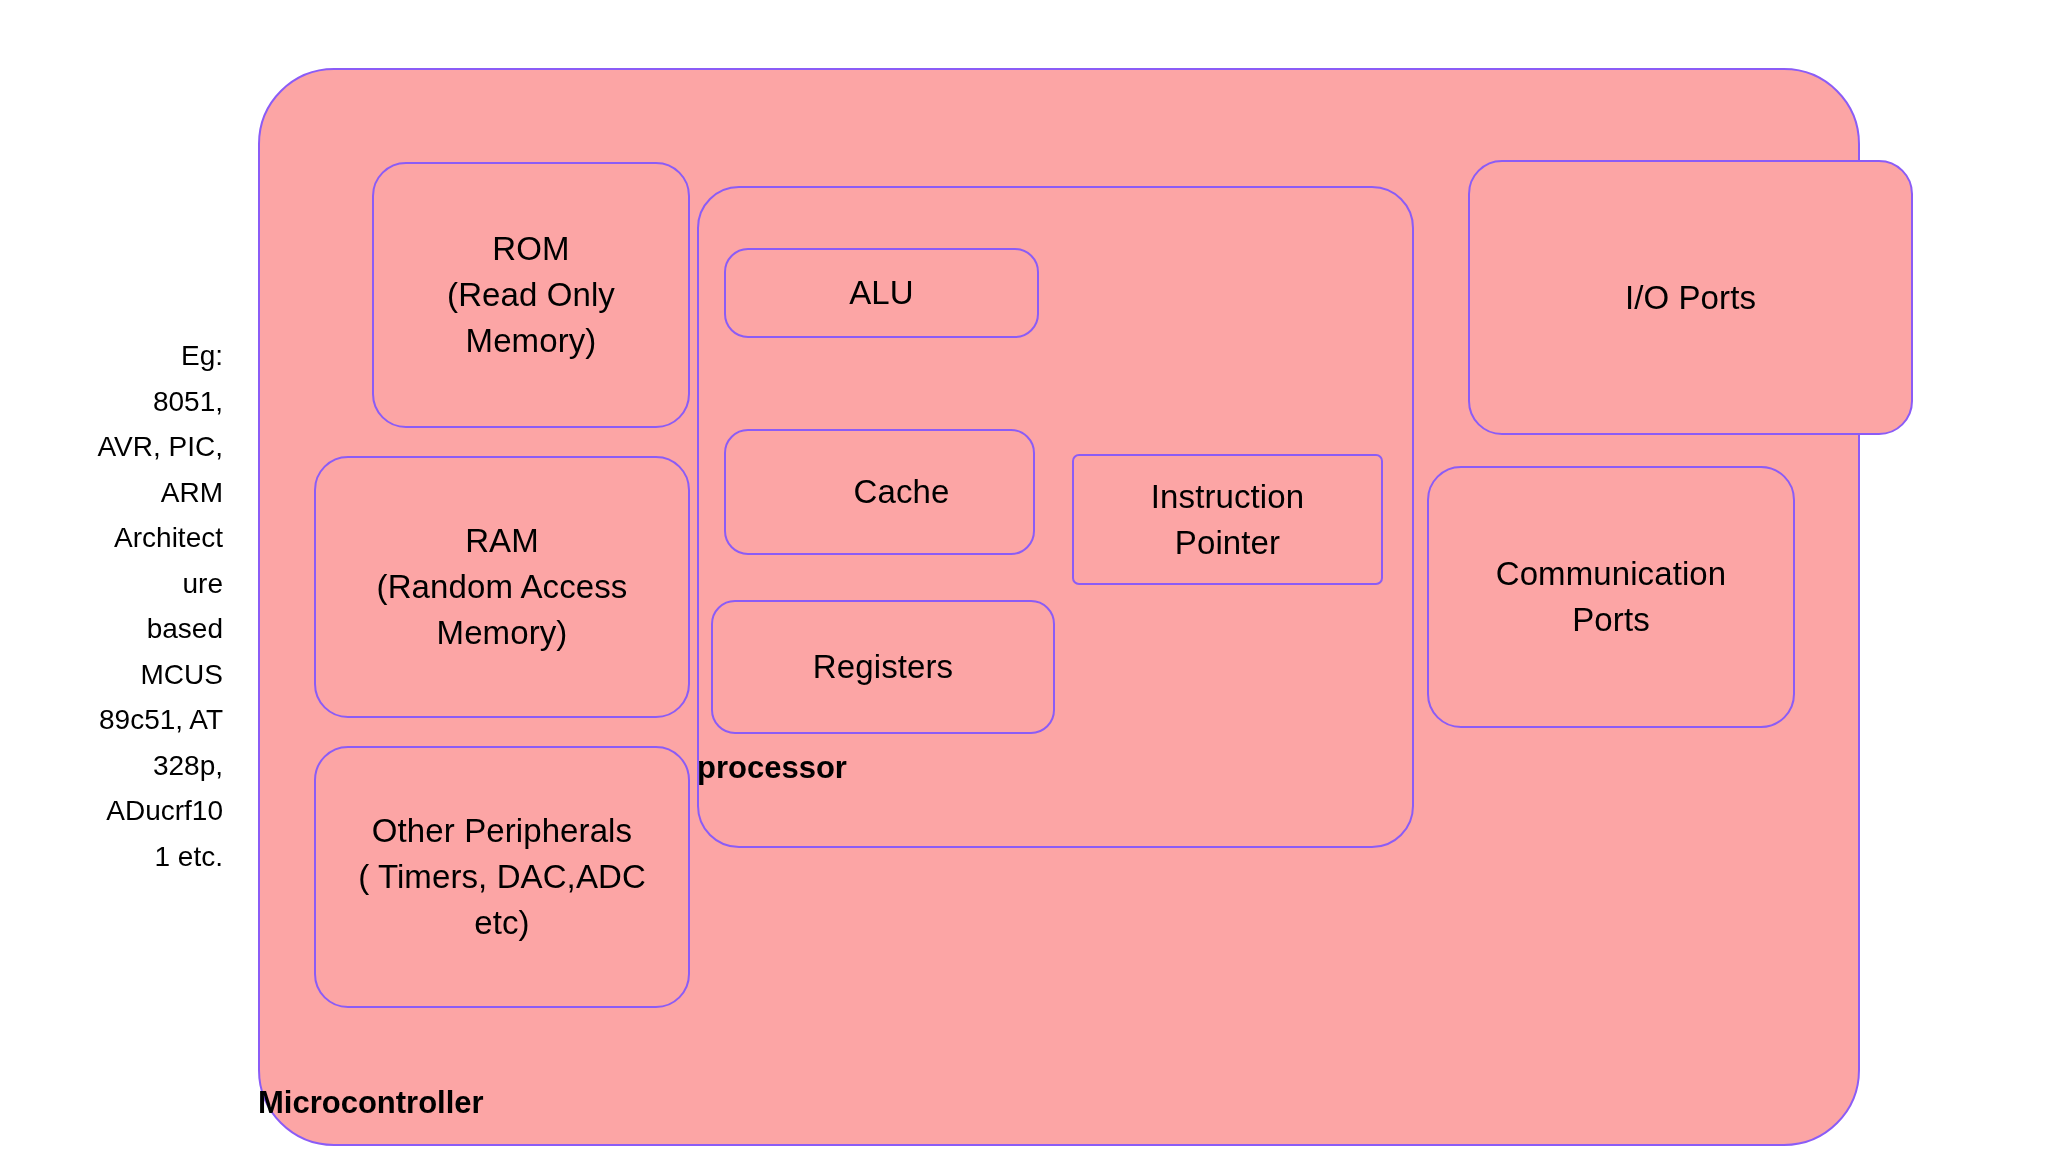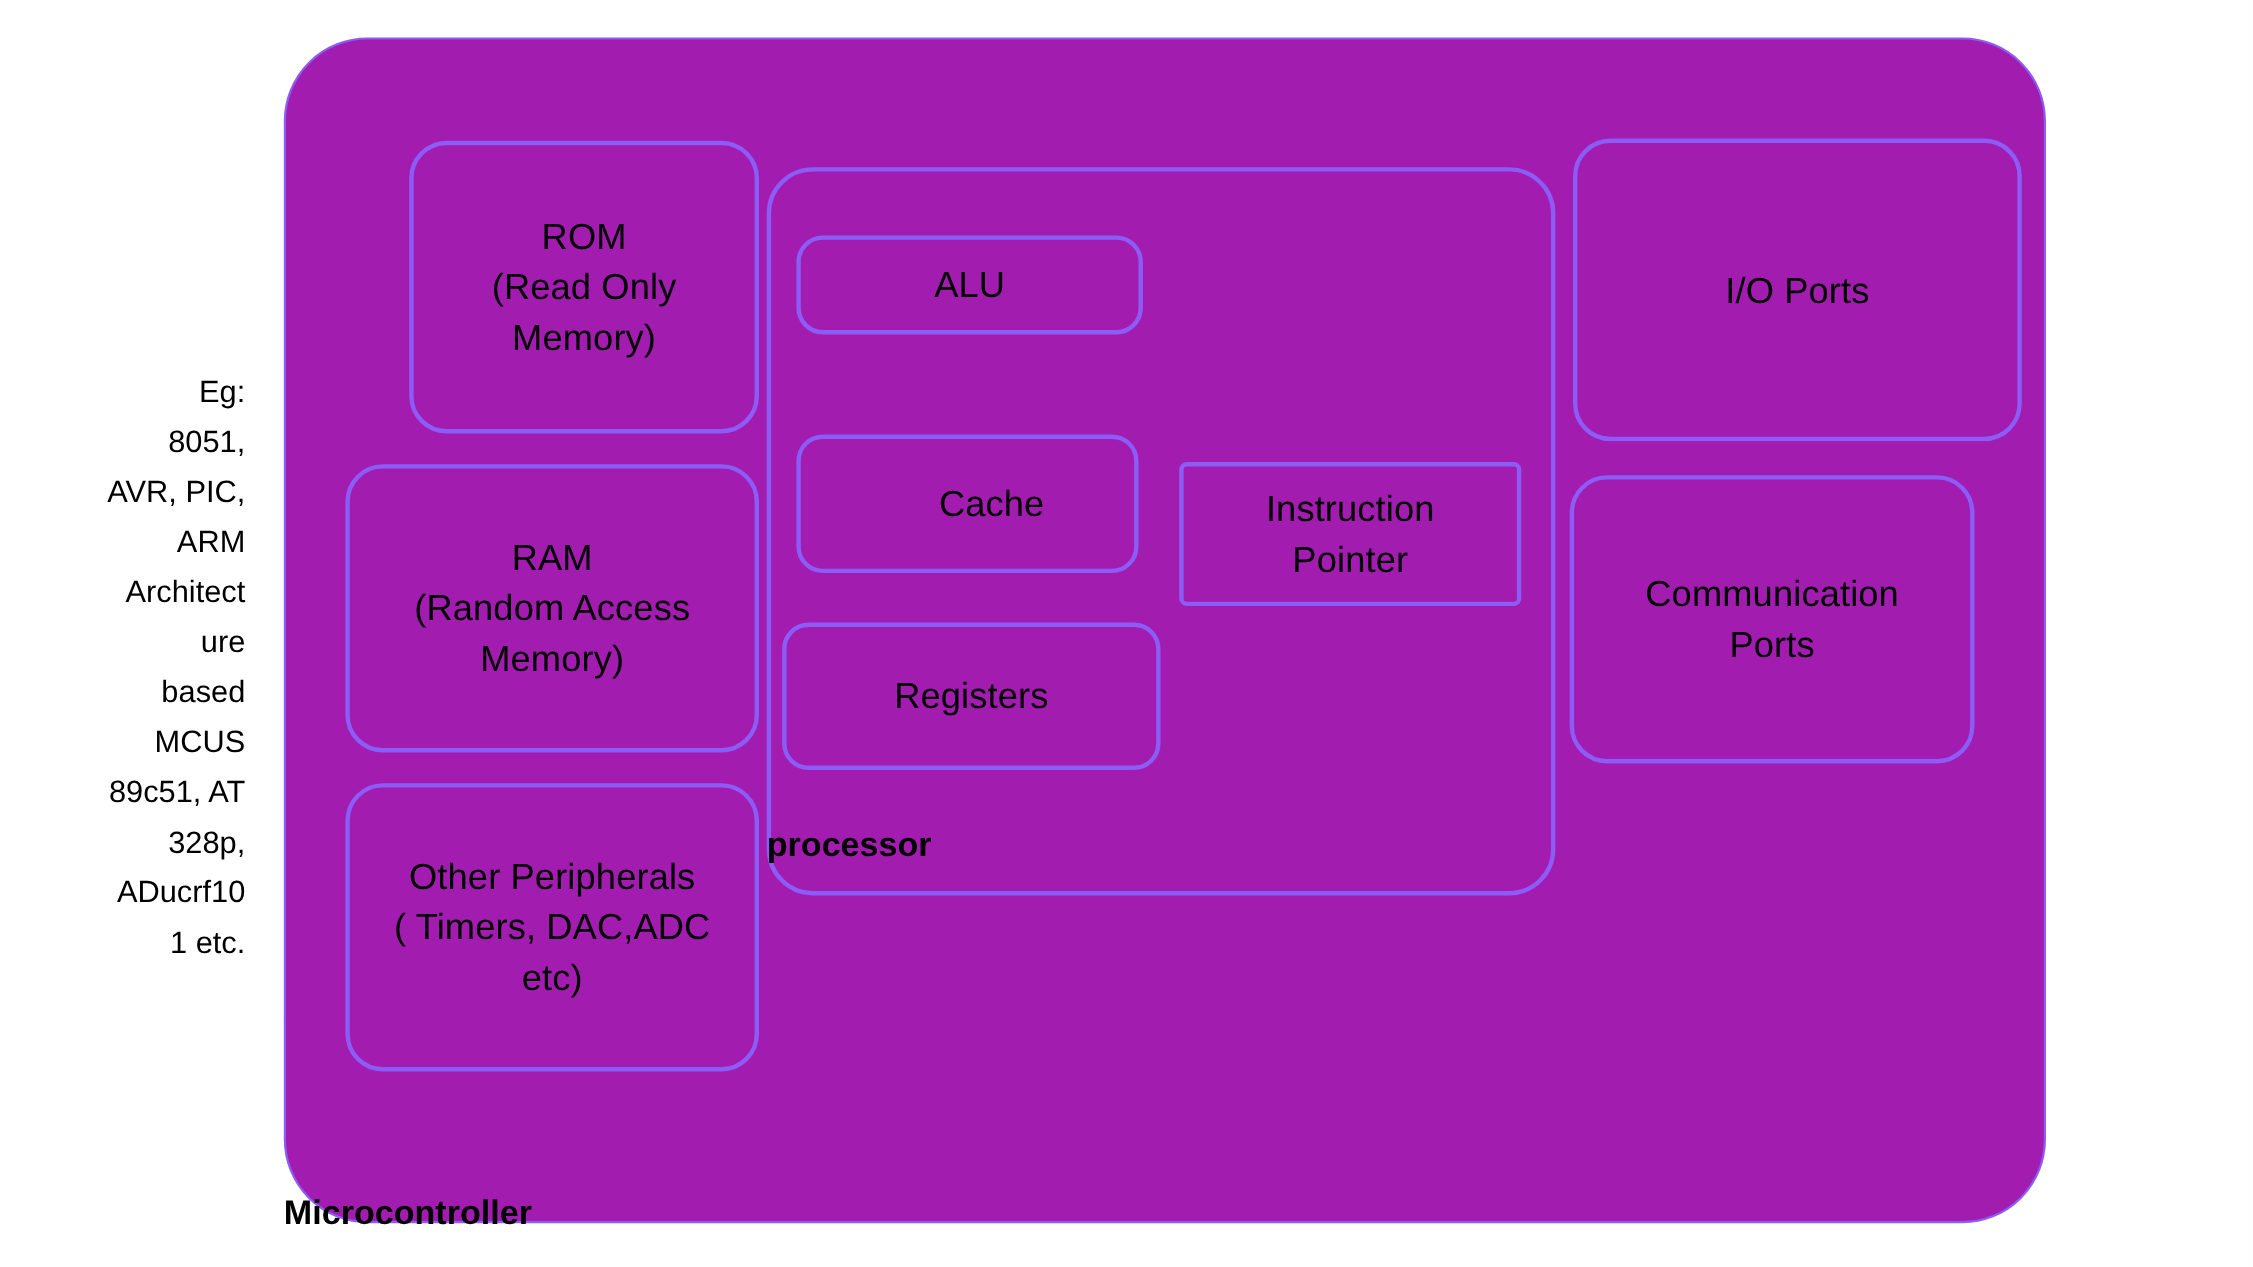--- a/index.html
+++ b/index.html
@@ -14,26 +14,27 @@
     background: #ffffff;
     overflow: hidden;
     font-family: "Liberation Sans", "DejaVu Sans", sans-serif;
     color: #000000;
   }
 
   
   .box {
     position: absolute;
     box-sizing: border-box;
-    border: 4px solid #8b5cf6;
-    background: #a21caf;
+    border: 2px solid #8b5cf6;
+    background: #fca5a5;
     display: flex;
     align-items: center;
     justify-content: center;
     text-align: center;
+    margin-top: 34px;
   }
   .box .label {
     font-size: 33px;
     line-height: 46px;
     letter-spacing: 0.1px;
     white-space: pre-line;
     padding: 0 10px;
   }
 
   
@@ -99,21 +100,21 @@
   #ram-box   { left: 314px; top: 422px; width: 376px; height: 262px; border-radius: 34px; }
   #periph-box{ left: 314px; top: 712px; width: 376px; height: 262px; border-radius: 34px; }
 
   #alu-box       { left: 724px; top: 214px; width: 315px; height: 90px; border-radius: 24px; }
   #cache-box     { left: 724px; top: 395px; width: 311px; height: 126px; border-radius: 24px; padding-left: 44px; }
   #registers-box { left: 711px; top: 566px; width: 344px; height: 134px; border-radius: 24px; }
 
   #pc-box { left: 1070px; top: 242px; width: 313px; height: 126px; border-radius: 24px; }
   #ip-box { left: 1072px; top: 420px; width: 311px; height: 131px; border-radius: 7px; }
 
-  #io-box   { left: 1430px; top: 126px; width: 408px; height: 275px; border-radius: 34px; text-align: right; }
+  #io-box   { left: 1468px; top: 126px; width: 445px; height: 275px; border-radius: 34px; text-align: right; }
   #comm-box { left: 1427px; top: 432px; width: 368px; height: 262px; border-radius: 34px; }
 </style>
 </head>
 <body>
 
 <div id="canvas">
 
   <div id="examples-text">Eg:
 8051,
 AVR, PIC,

